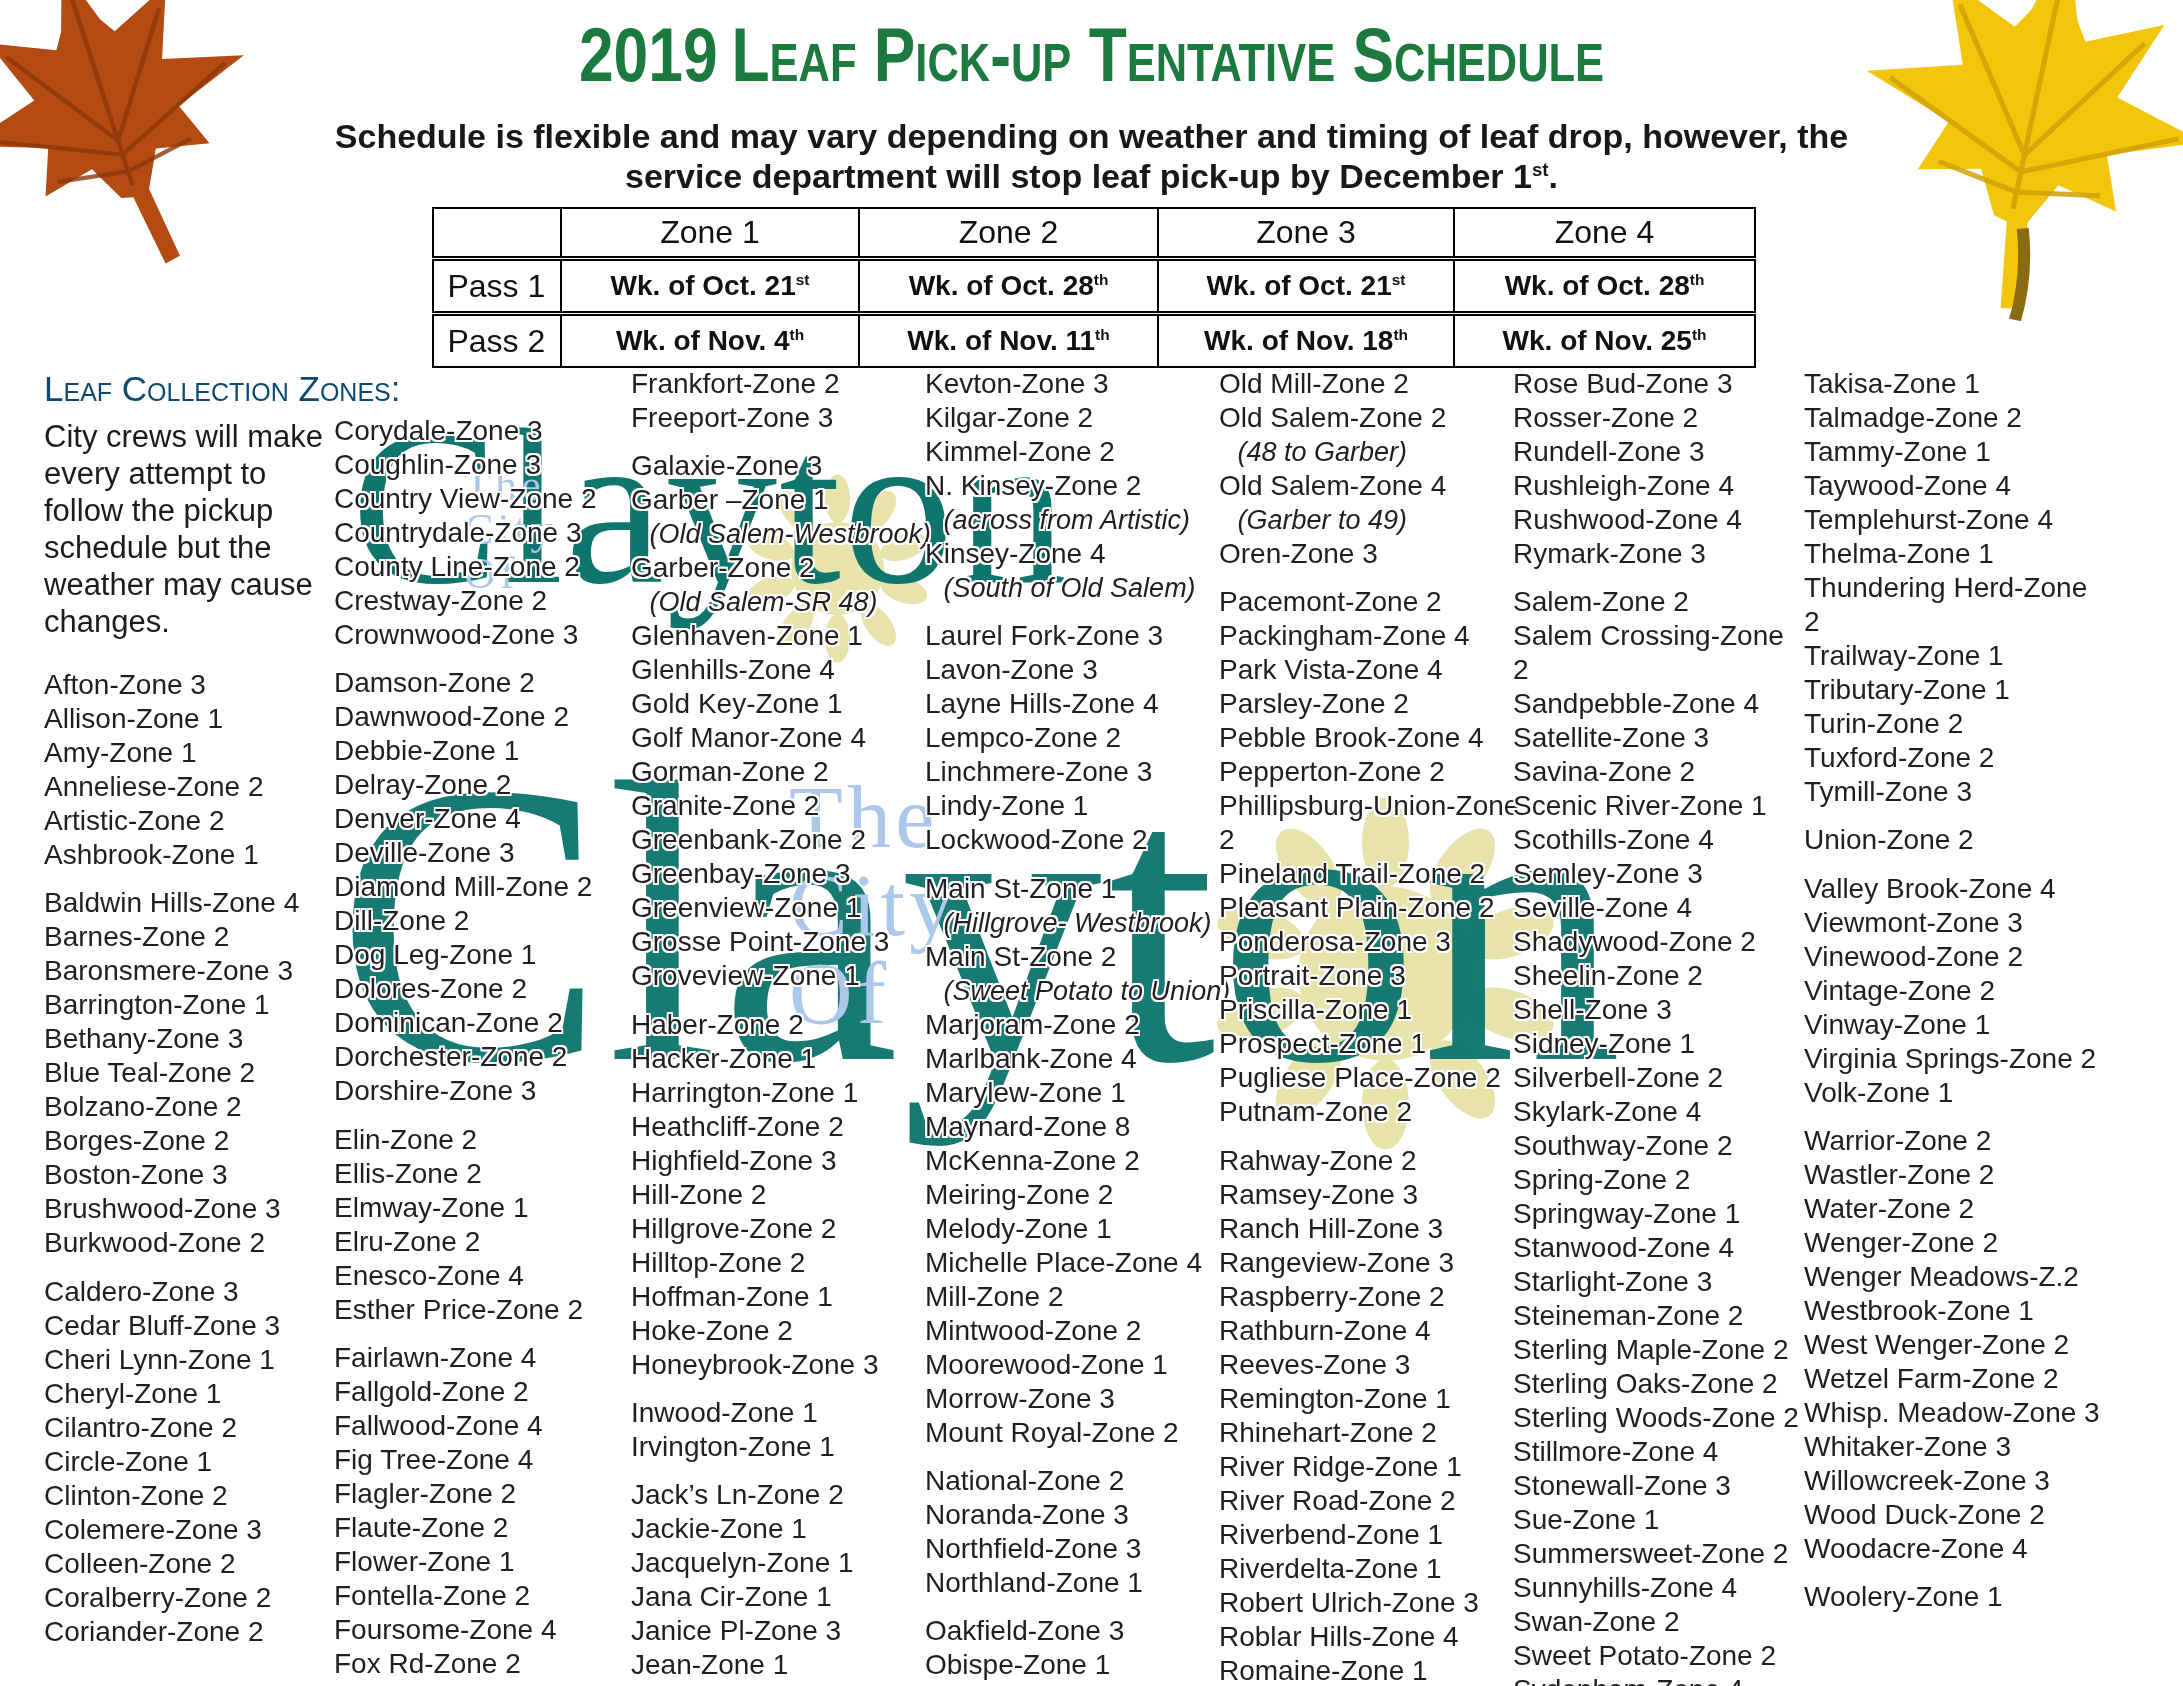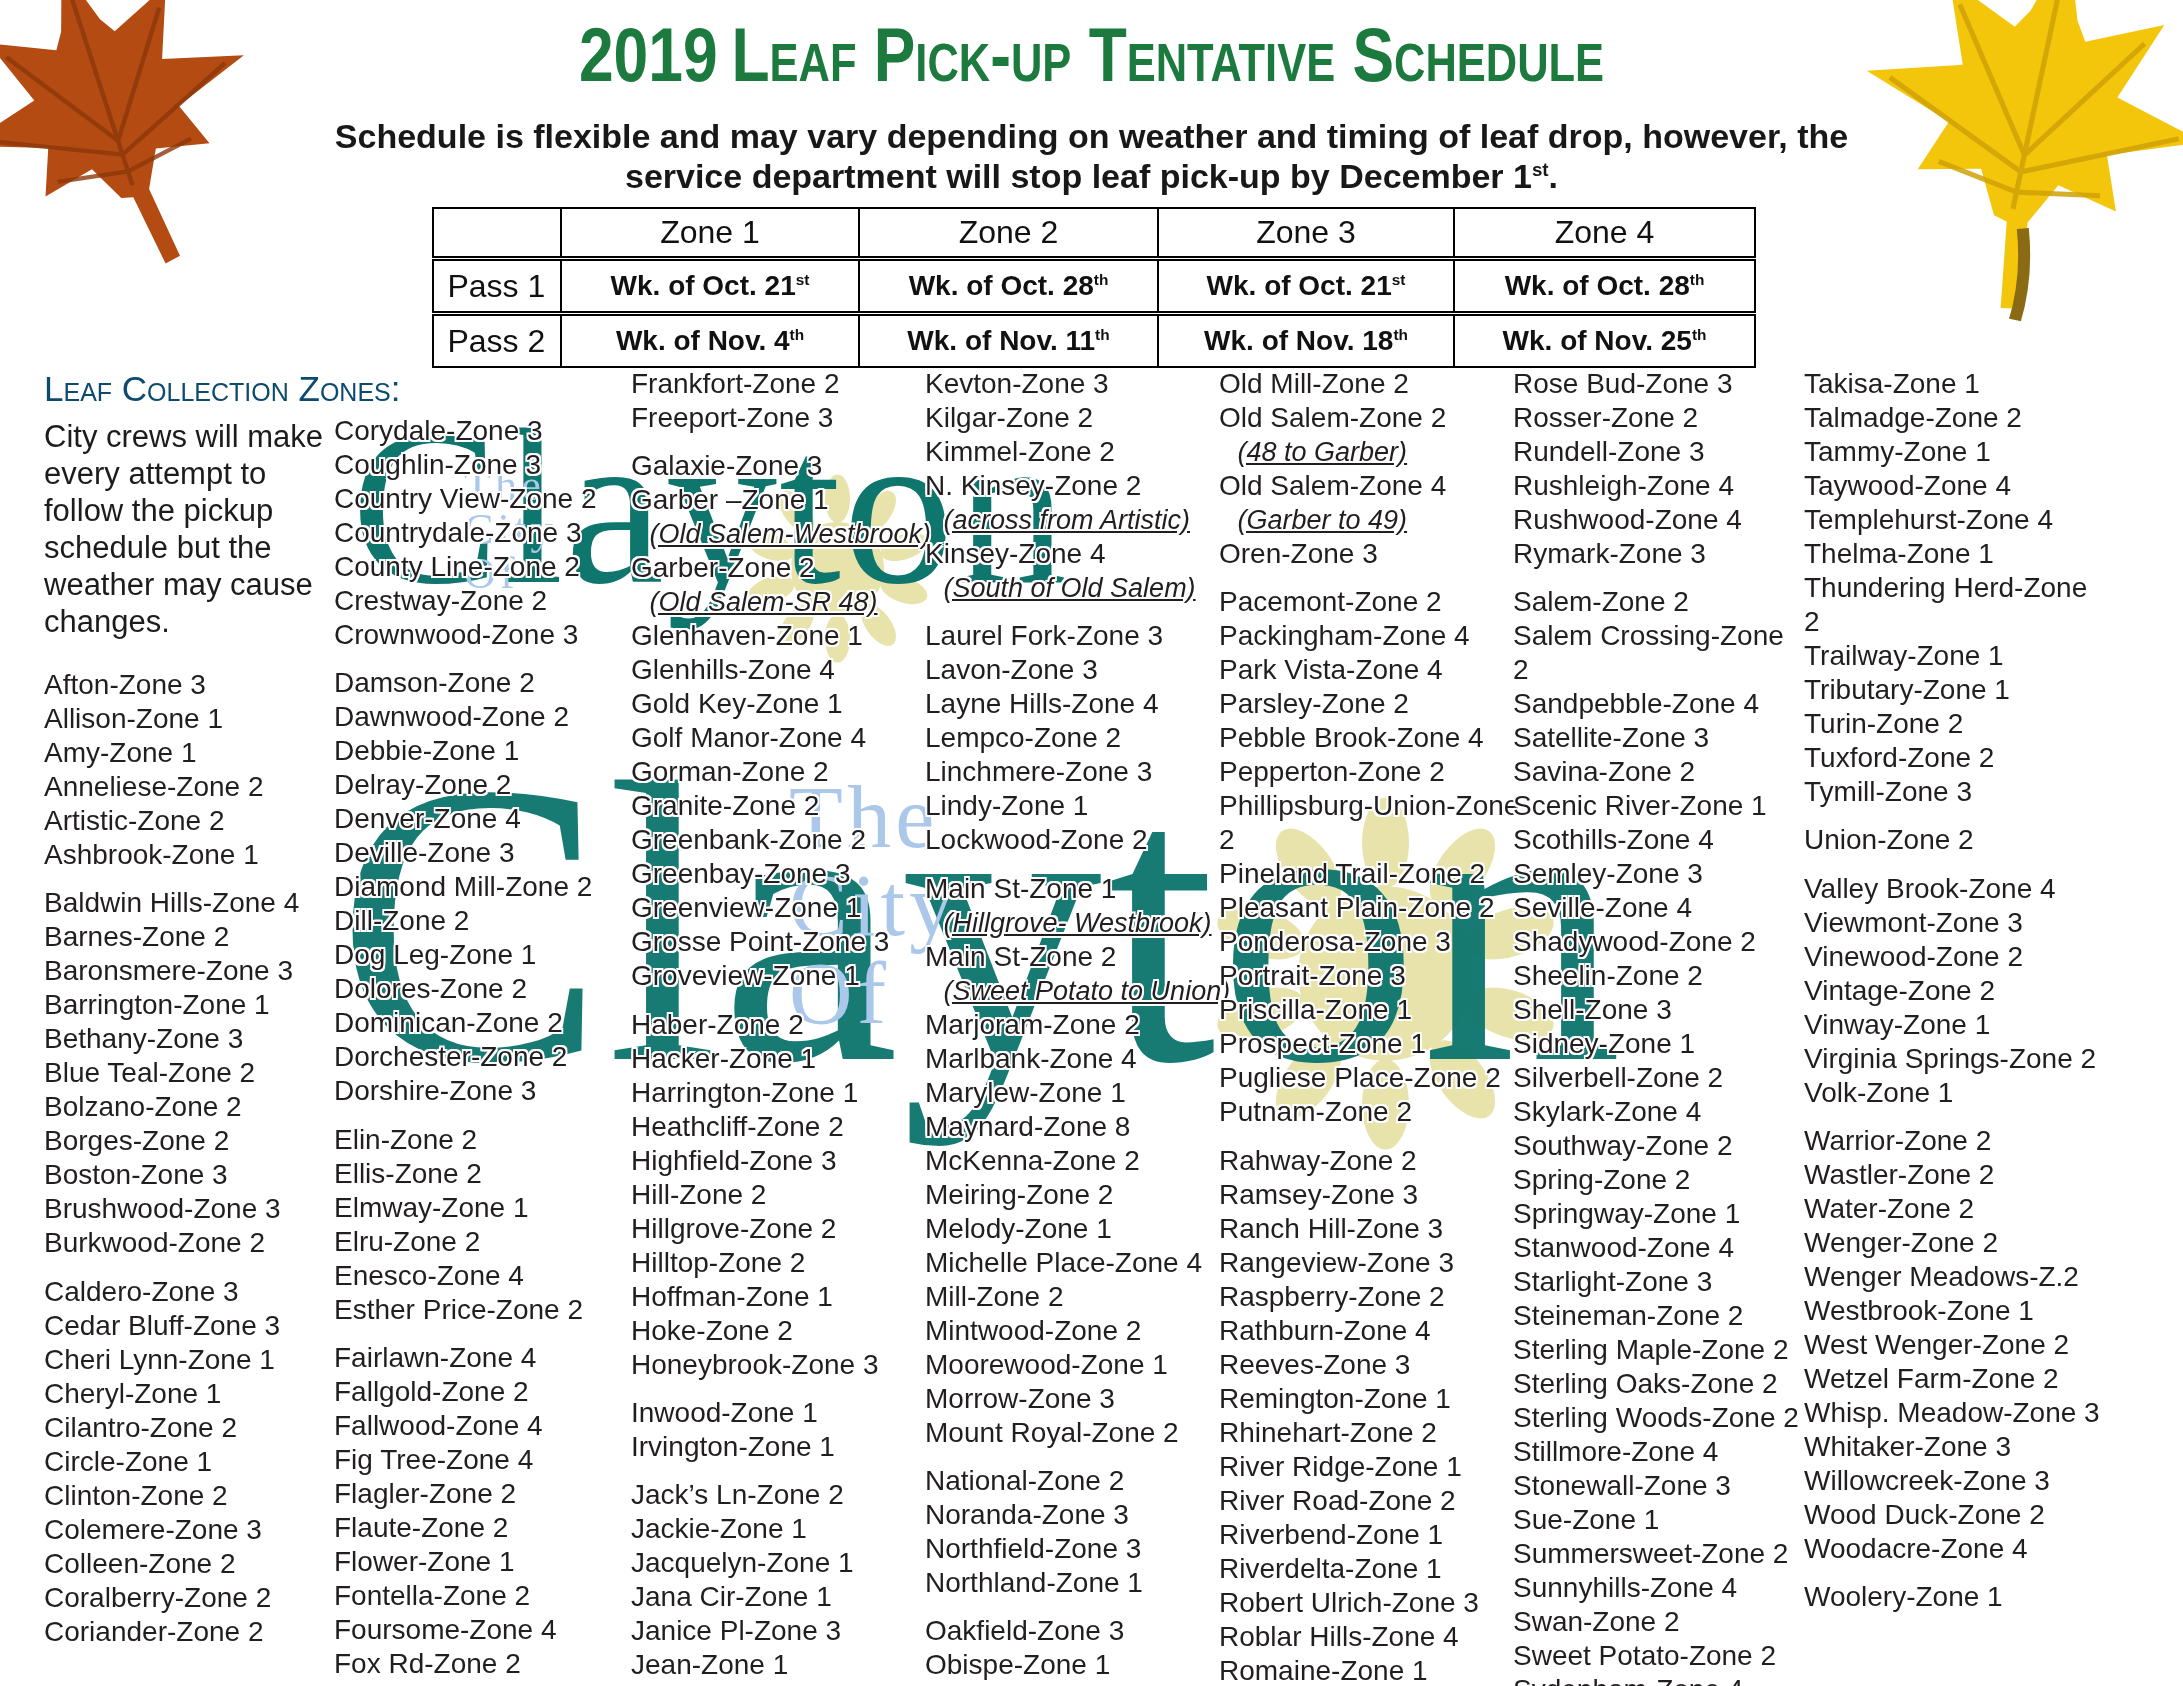--- a/index.html
+++ b/index.html
@@ -58,21 +58,21 @@
   .colB{left:334px;top:414px;width:294px;}
   .colC{left:631px;top:367px;width:294px;}
   .colD{left:925px;top:367px;width:296px;}
   .colE{left:1219px;top:367px;width:301px;}
   .colF{left:1513px;top:367px;width:294px;}
   .colG{left:1804px;top:367px;width:296px;}
   .group{margin-bottom:14.3px;}
   .street{font-size:28px;line-height:34px;color:#221e1f;
           text-shadow:1.7px 0 0 #fff,-1.7px 0 0 #fff,0 1.7px 0 #fff,0 -1.7px 0 #fff,
                       1.7px 1.7px 0 #fff,-1.7px -1.7px 0 #fff,1.7px -1.7px 0 #fff,-1.7px 1.7px 0 #fff;}
-  .street.note{font-style:italic;font-size:27px;padding-left:18.5px;white-space:nowrap;text-decoration:underline;}
+  .street.note{font-style:italic;font-size:27px;padding-left:18.5px;white-space:nowrap;}
 </style>
 </head>
 <body>
 
 <div class="page">
 
   <div class="wm wm-top">
     <svg class="sun" viewBox="-110 -110 220 220">
       <g fill="#e7e3ab">
         <circle r="52"></circle>

